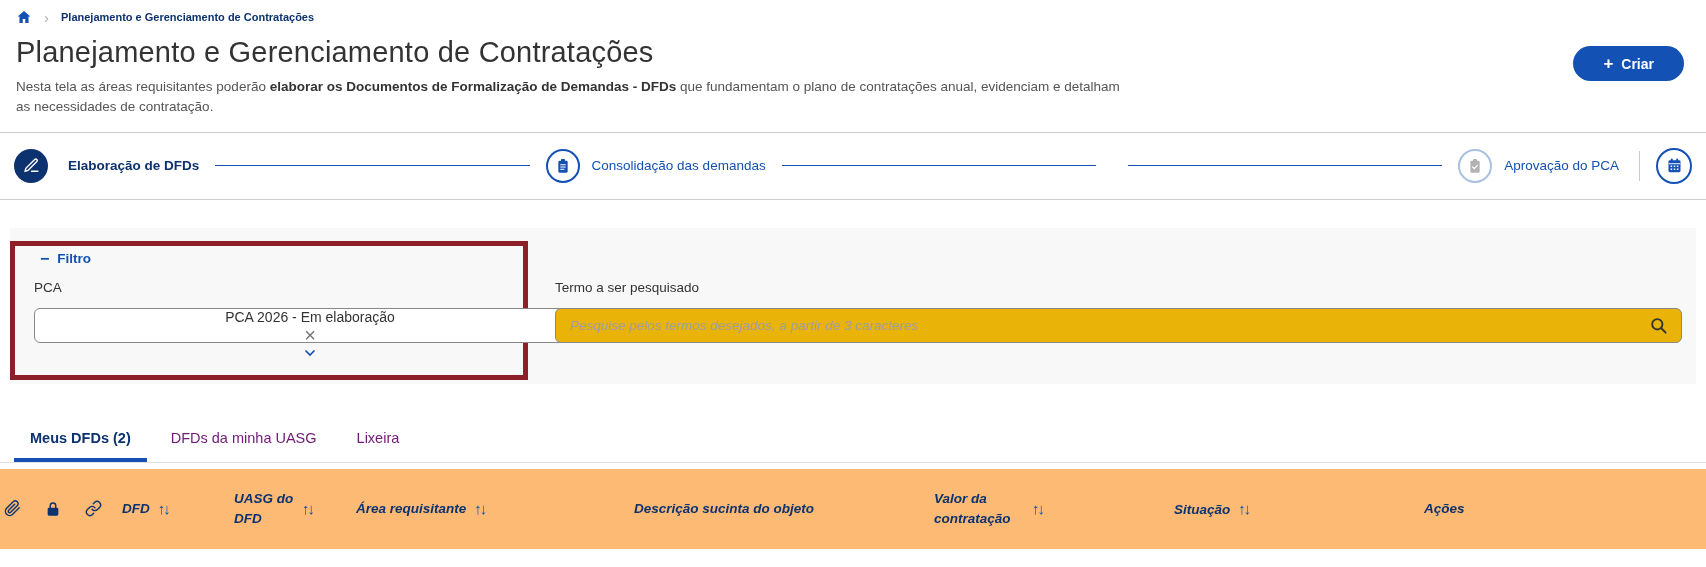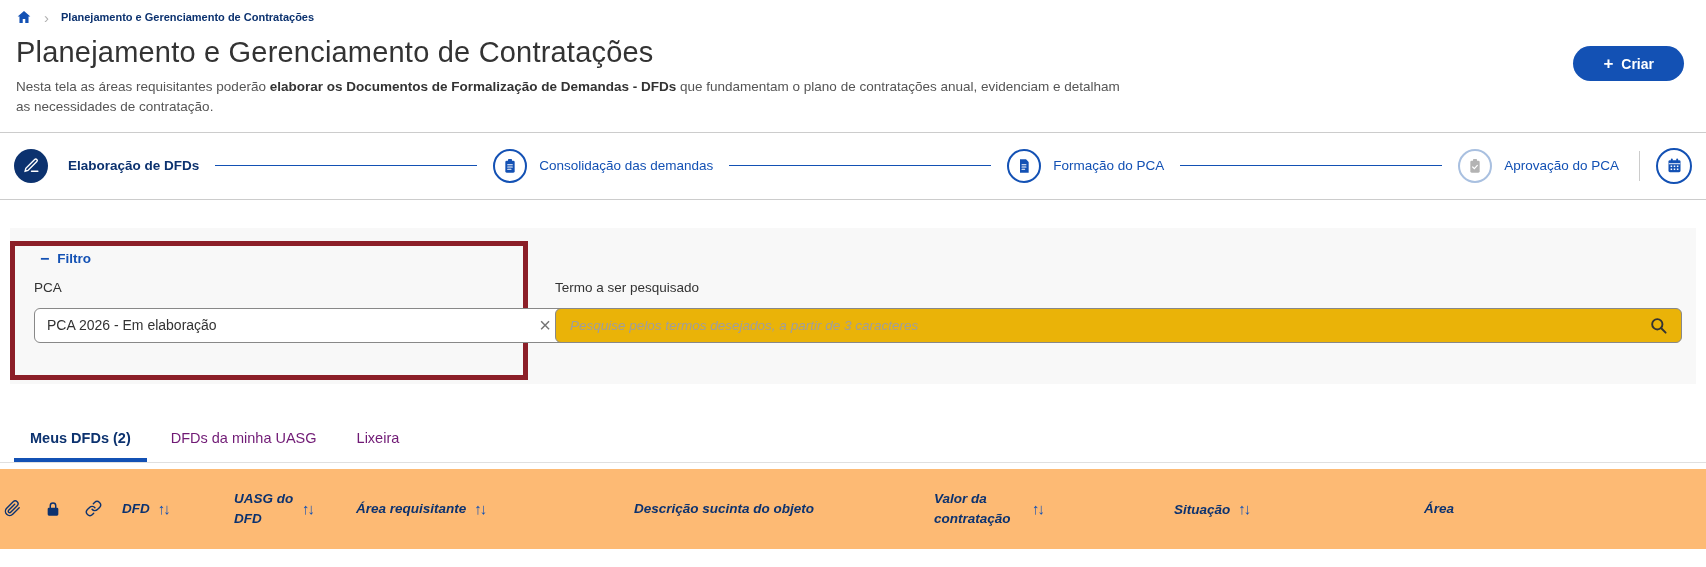--- a/index.html
+++ b/index.html
@@ -43,21 +43,21 @@
   .highlight-box { position:absolute; left:0; top:13px; width:518px; height:139px;
     border:5px solid #8c1f28; pointer-events:none; }
   .filter-toggle { position:absolute; left:30px; top:22px; display:flex; align-items:center; gap:8px;
     color:#1351b4; font-weight:700; font-size:13.5px; cursor:pointer; }
   .filter-toggle .minus { font-size:16px; font-weight:700; }
   .field-label { position:absolute; font-size:13.5px; color:#333; }
   .lbl-pca { left:24px; top:52px; }
   .lbl-termo { left:545px; top:52px; }
   .select-box { position:absolute; left:24px; top:80px; width:552px; height:35px; background:#fff;
     border:1px solid #888; border-radius:6px; display:flex; align-items:center; padding:0 12px;
-    font-size:14px; color:#333; cursor:pointer; }
+    font-size:14px; color:#333; cursor:pointer;flex-direction:column; }
   .select-box .value { flex:1; }
   .clear-x { color:#757575; font-size:20px; line-height:1; padding:0 6px; cursor:pointer; }
   .search-wrap { position:absolute; left:545px; right:14px; top:80px; height:35px; }
   .search-input { width:100%; height:100%; border:1px solid #888; border-radius:6px; background:#eab308;
     padding:0 44px 0 14px; font-size:13.5px; font-family:inherit; color:#333; }
   .search-input::placeholder { color:#9e9e9e; font-style:italic; }
   .search-icon { position:absolute; right:14px; top:8px; color:#333; cursor:pointer; display:flex; }
 
   
   .tabs { display:flex; gap:8px; margin-top:32px; padding:0 14px; border-bottom:1px solid #e0e0e0; }
@@ -116,29 +116,20 @@
     <span class="step-circle todo">
       <svg width="16" height="16" viewBox="0 0 24 24">
           <rect x="5" y="4" width="14" height="18" rx="2" fill="currentColor"></rect>
           <rect x="9" y="1.5" width="6" height="4" rx="1" fill="currentColor"></rect>
           <path d="M8.5 10h7M8.5 13.5h7M8.5 17h5" stroke="#fff" stroke-width="1.6" stroke-linecap="round"></path>
         </svg>
     </span>
     <span class="step-label todo">Consolidação das demandas</span>
   </div>
   <div class="connector"></div>
-  <div class="step">
-    <span class="step-circle todo">
-      <svg width="16" height="16" viewBox="0 0 24 24">
-          <path d="M6 2h9l4 4v16H6z" fill="currentColor"></path>
-          <path d="M9 10h6M9 13.5h6M9 17h4" stroke="#fff" stroke-width="1.6" stroke-linecap="round"></path>
-        </svg>
-    </span>
-    <span class="step-label todo">Formação do PCA</span>
-  </div>
   <div class="connector"></div>
   <div class="step">
     <span class="step-circle off">
       <svg width="16" height="16" viewBox="0 0 24 24">
           <rect x="5" y="4" width="14" height="18" rx="2" fill="currentColor"></rect>
           <rect x="9" y="1.5" width="6" height="4" rx="1" fill="currentColor"></rect>
           <path d="M8.5 13.5l2.5 2.5 4.5-5" stroke="#fff" stroke-width="1.8" fill="none" stroke-linecap="round"></path>
         </svg>
     </span>
     <span class="step-label todo">Aprovação do PCA</span>
@@ -236,15 +227,15 @@
   </div>
   <div class="th col-valor">
     <span class="wrap2">Valor da contratação</span>
     <span class="sort">↑↓</span>
   </div>
   <div class="th col-sit">
     <span>Situação</span>
     <span class="sort">↑↓</span>
   </div>
   <div class="th col-acoes">
-    <span>Área</span>
+    <span>Ações</span>
   </div>
 </div>
 
 </body></html>

